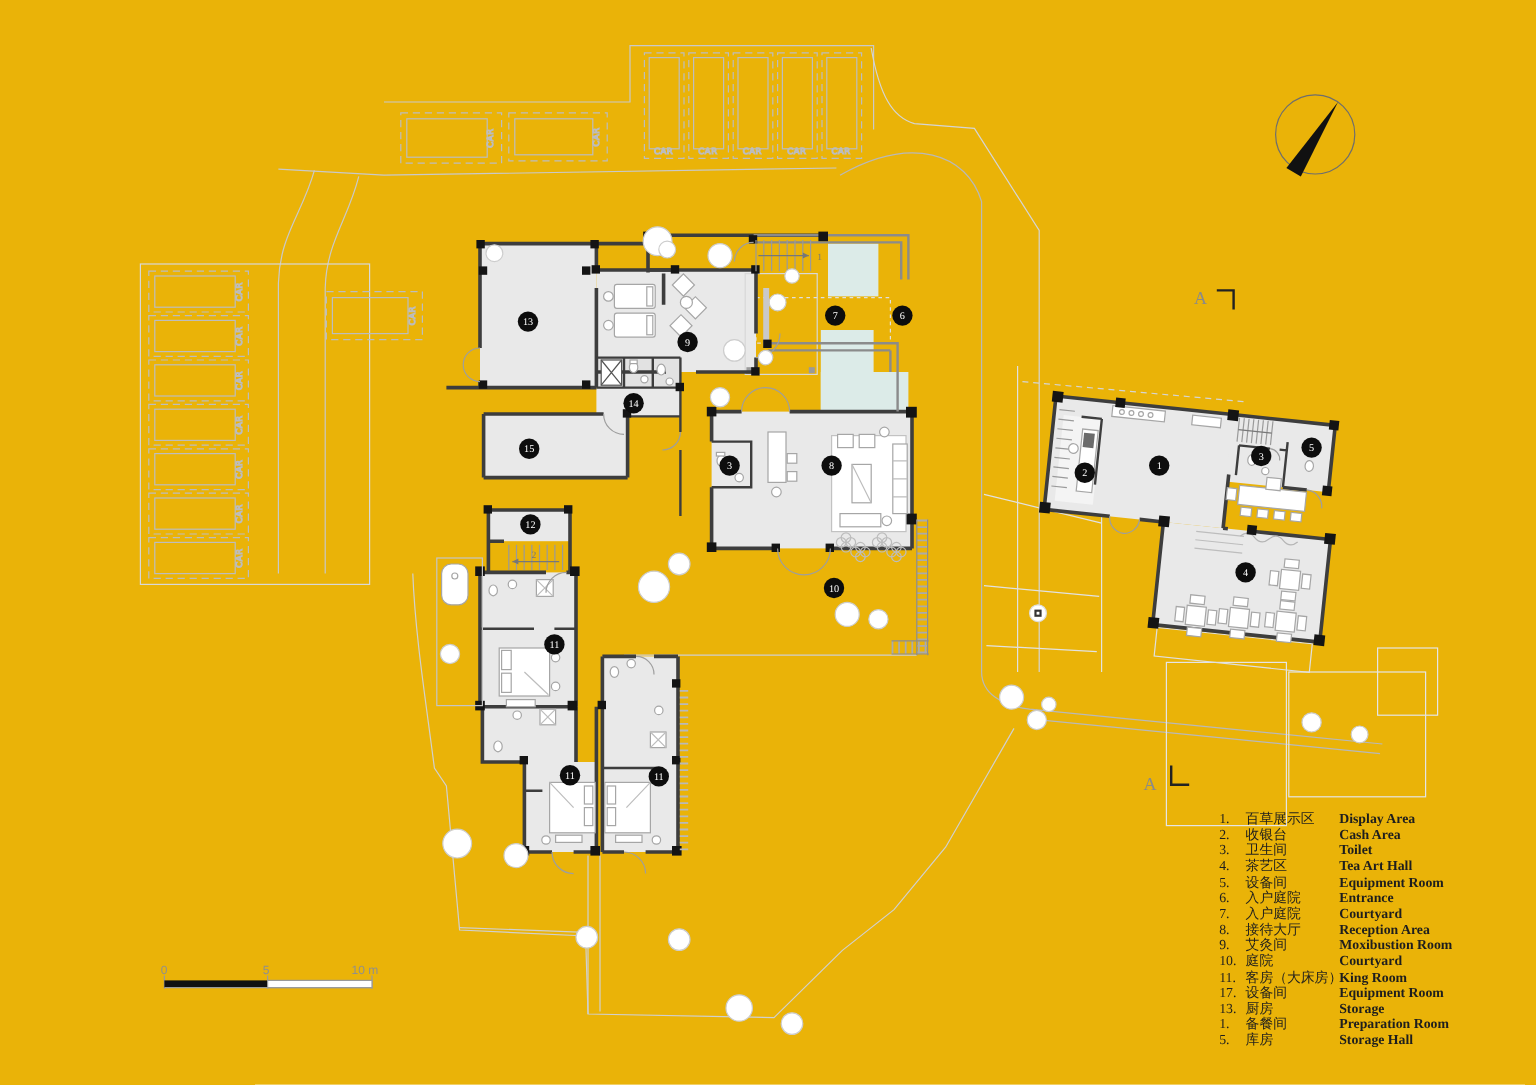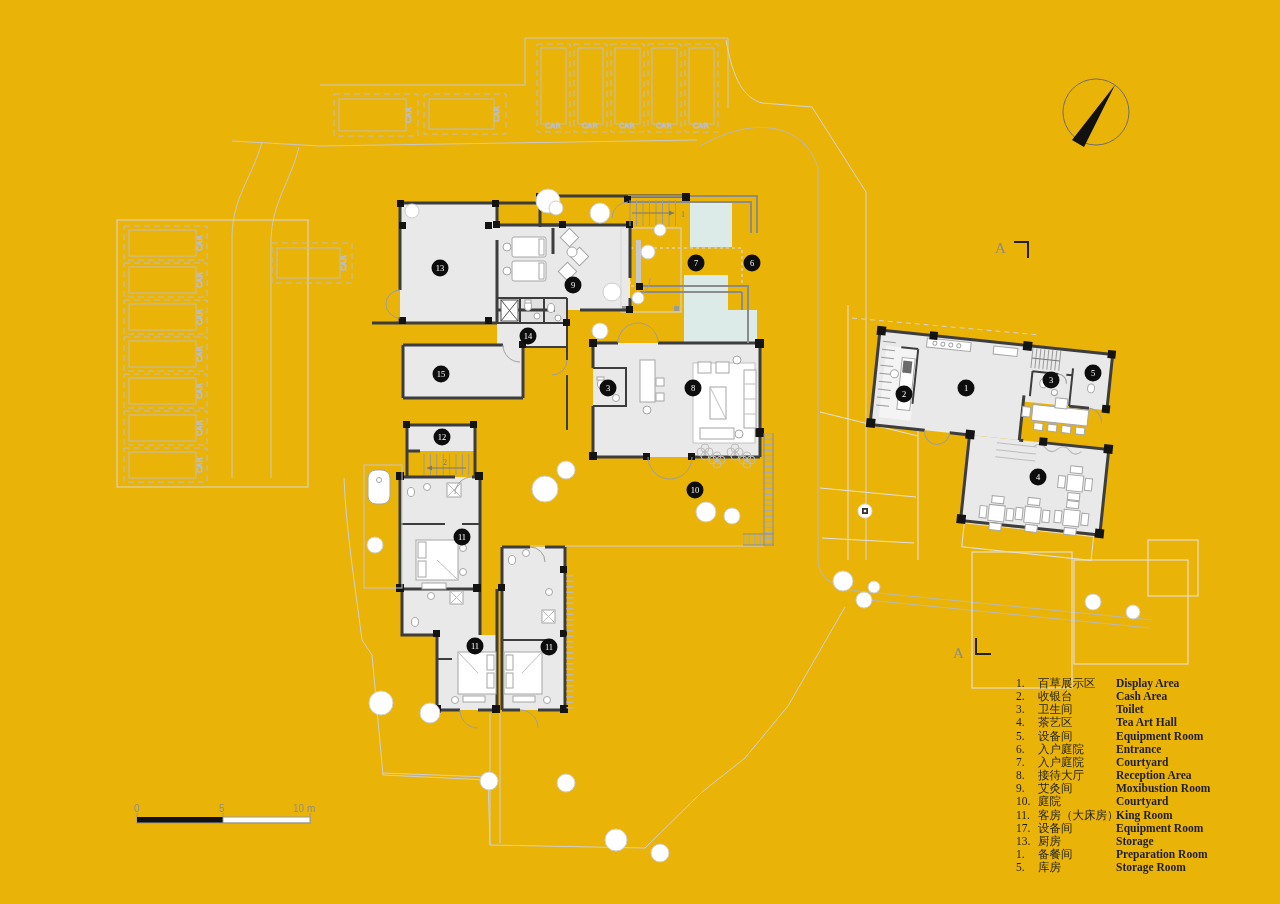--- a/index.html
+++ b/index.html
@@ -581,16 +581,16 @@
         <span class="lg-en">Storage</span>
       </div>
       <div class="lg-row">
         <span class="lg-num">1.</span>
         <span class="lg-zh">备餐间</span>
         <span class="lg-en">Preparation Room</span>
       </div>
       <div class="lg-row">
         <span class="lg-num">5.</span>
         <span class="lg-zh">库房</span>
-        <span class="lg-en">Storage Room</span>
+        <span class="lg-en">Storage Hall</span>
       </div>
     </div>
 </div>
 
 </body></html>

